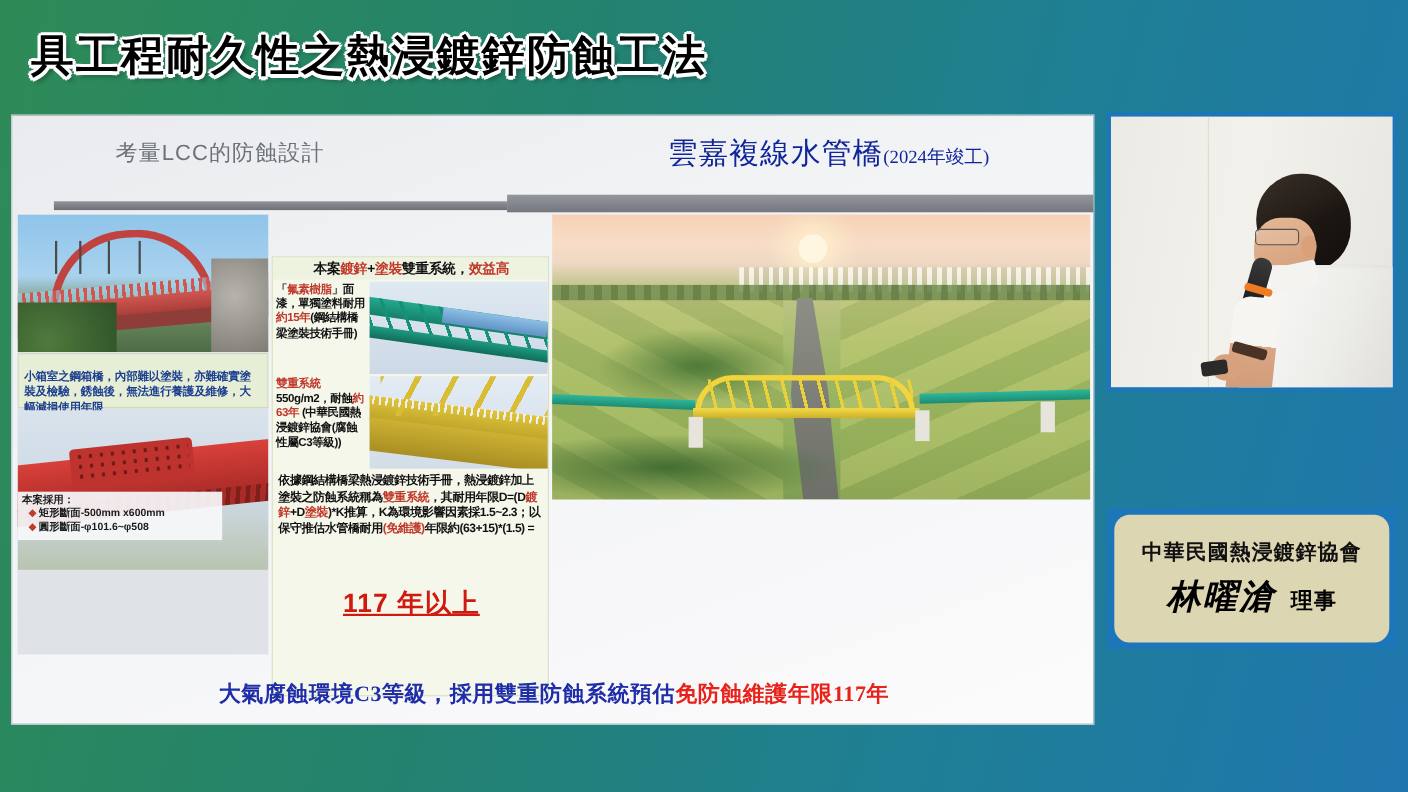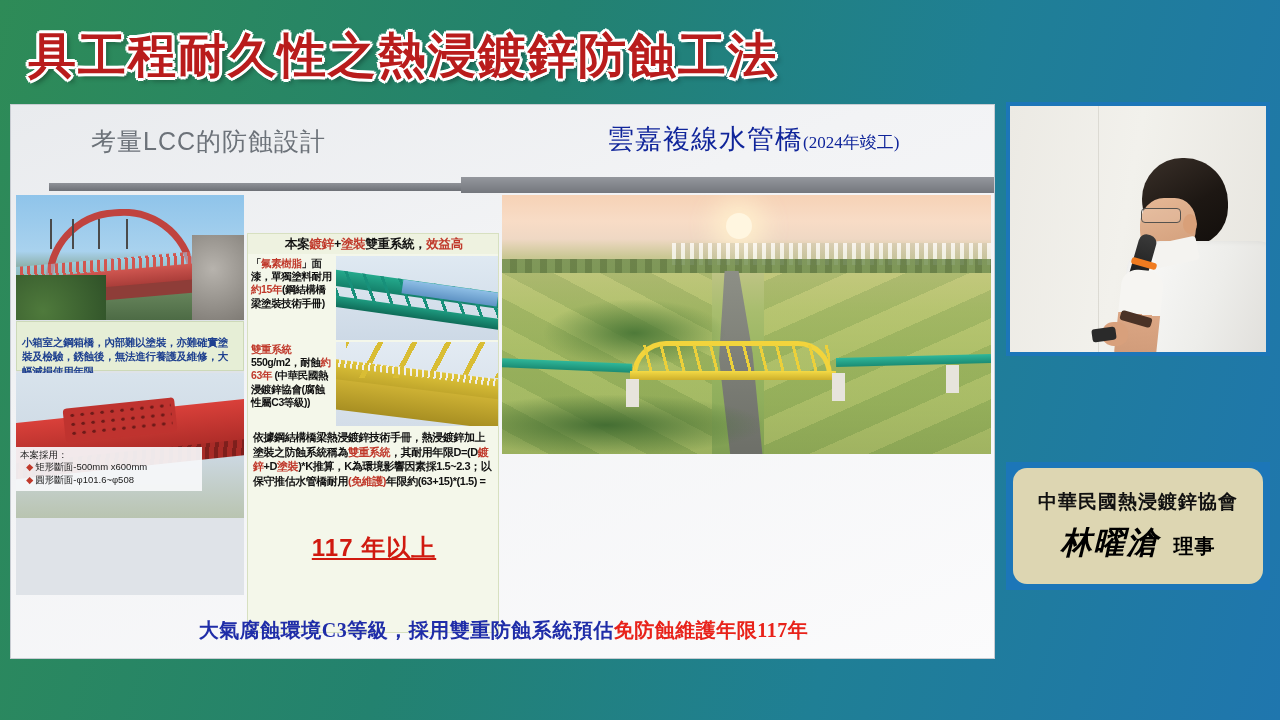--- a/index.html
+++ b/index.html
@@ -11,40 +11,40 @@
     background: linear-gradient(105deg, #2e8b57 0%, #23826f 38%, #1f7f95 68%, #1f76ae 100%);
     position: relative;
   }
 
   
   #title-banner {
     position: absolute; left: 0; top: 0; width: 1010px; height: 100px;
   }
   #deck-title {
     position: absolute; left: 28px; top: 32px;
-    font-size: 48px; font-weight: bold; letter-spacing: 2px;
-    color: #b91c1c; line-height: 1;
+    font-size: 39px; font-weight: bold; letter-spacing: 2px;
+    color: #000000; line-height: 1;
     text-shadow:
       -2px -2px 0 #fff, 2px -2px 0 #fff, -2px 2px 0 #fff, 2px 2px 0 #fff,
       -3px 0 0 #fff, 3px 0 0 #fff, 0 -3px 0 #fff, 0 3px 0 #fff,
       4px 4px 5px rgba(0,0,0,.35);
     white-space: nowrap;
   }
 
   
   #slide {
     position: absolute; left: 10px; top: 104px; width: 985px; height: 555px;
     background: linear-gradient(160deg, #e9ebee 0%, #f2f3f5 35%, #fbfbfc 100%);
     border: 1px solid #c8ccd2;
     overflow: hidden;
   }
   #slide-headings { position: relative; height: 78px; }
   #heading-left {
-    position: absolute; left: 80px; top: 20px;
-    font-size: 25px; color: #6c7279; letter-spacing: 1px;
+    position: absolute; left: 94px; top: 20px;
+    font-size: 20px; color: #6c7279; letter-spacing: 1px;
   }
   #heading-right {
     position: absolute; left: 596px; top: 16px;
     font-size: 27px; font-weight: normal; color: #10259a;
     font-family: "Liberation Serif", "DejaVu Serif", serif;
     letter-spacing: 1px; white-space: nowrap;
   }
   #heading-right .yr {
     font-size: 17px; letter-spacing: 0;
   }
@@ -128,21 +128,21 @@
   #photo-red-girder .lowerflange {
     position:absolute; left:-6px; top:78px; width:244px; height:16px;
     background: repeating-linear-gradient(100deg,#a82b27 0 5px,#7e1f1c 5px 9px);
     transform: rotate(-6deg);
   }
 
   #caption-box-2 {
     position: absolute; left: 0; top: 252px; width: 186px; height: 44px;
     background: rgba(246,248,250,.93);
     padding: 2px 4px;
-    font-size: 9.5px; line-height: 1.3; font-weight: normal; color: #1b1b1b;
+    font-size: 9.5px; line-height: 1.3; font-weight: bold; color: #1b1b1b;
   }
   #caption-box-2 .bullet { color:#c0392b; margin-right:2px; }
   #caption-box-2 .ind { padding-left: 6px; }
 
   
   #col-mid {
     position: absolute; left: 236px; top: 10px; width: 252px; height: 400px;
     background: #f4f7ea; border: 1px solid #d7e0c0; overflow: hidden; margin-top: 28px;
   }
   #mid-header {

